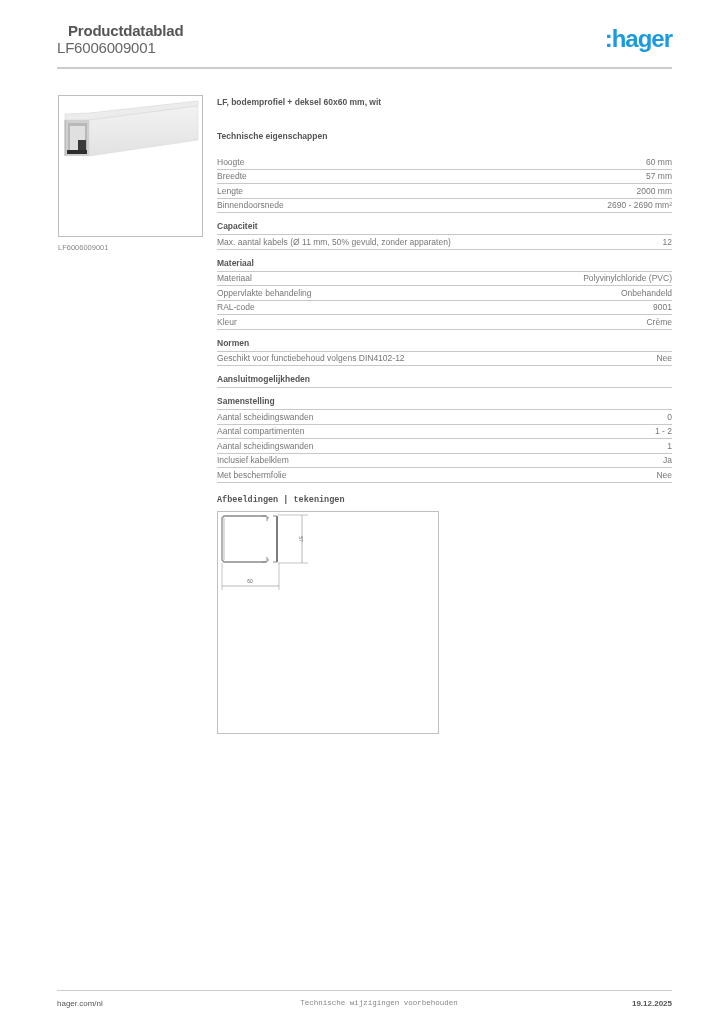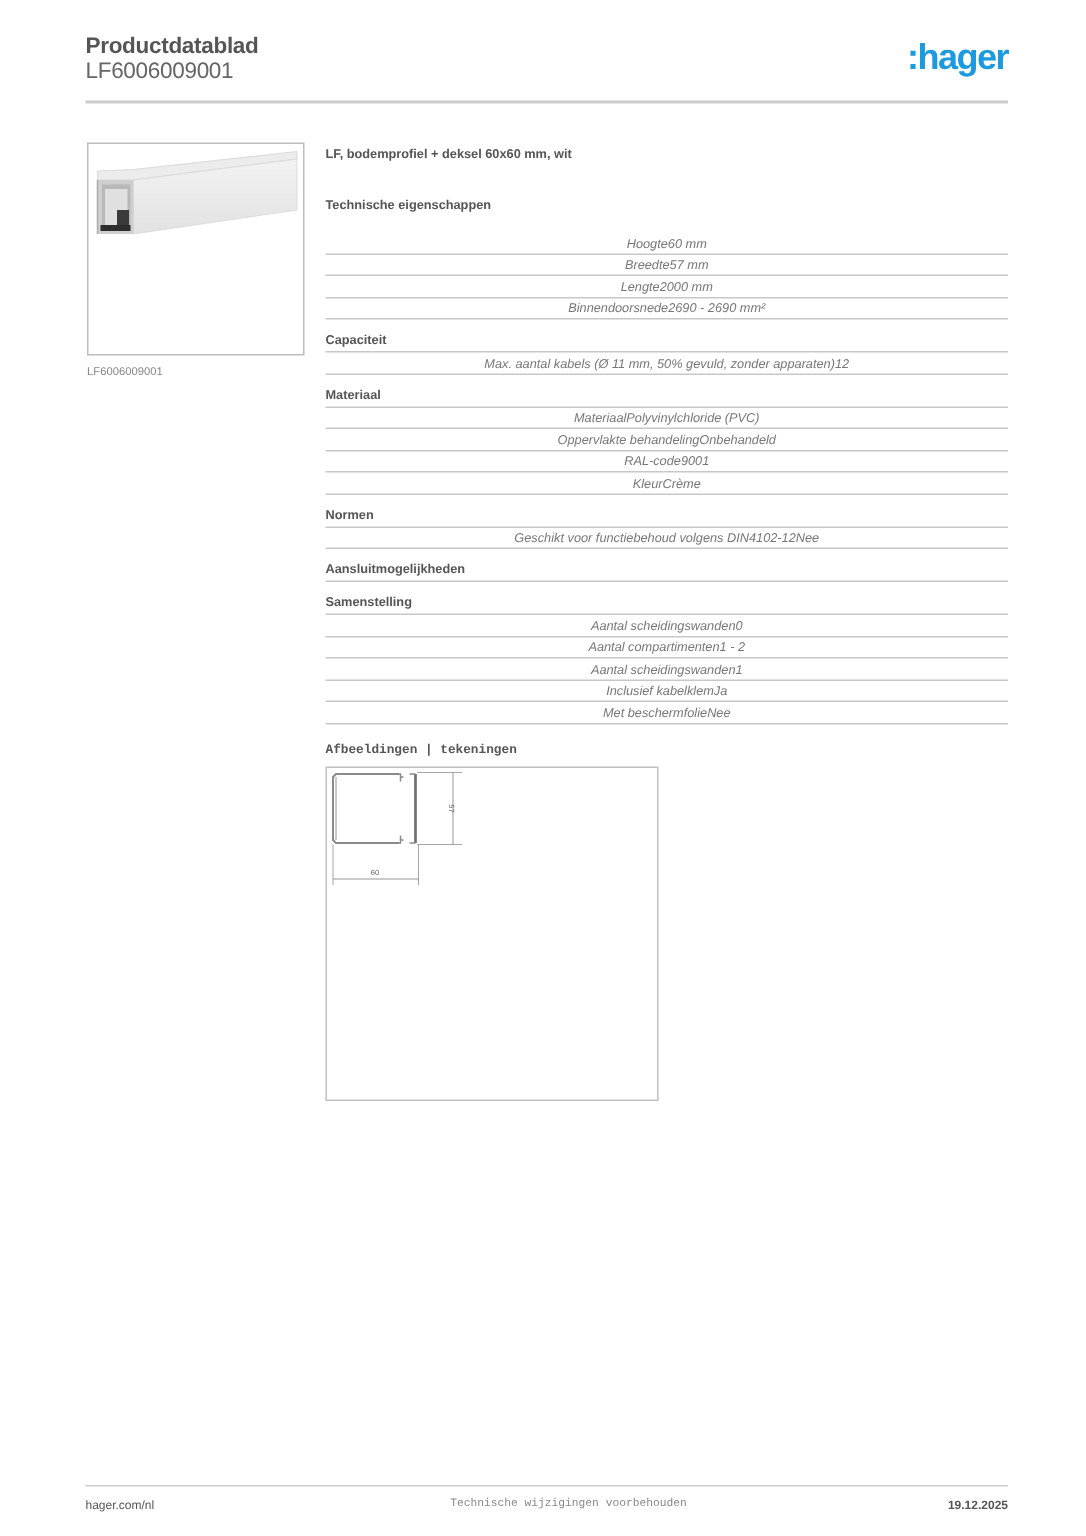--- a/index.html
+++ b/index.html
@@ -5,21 +5,21 @@
     * { margin: 0; padding: 0; box-sizing: border-box; }
     html, body {
       width: 724px; height: 1024px; background: #ffffff;
       font-family: "Liberation Sans", sans-serif; color: #555555;
       overflow: hidden;
     }
     .page { position: relative; width: 724px; height: 1024px; }
 
     
     .header-title {
-      position: absolute; left: 57px; top: 22px;
+      position: absolute; left: 68px; top: 22px;
       font-size: 15px; font-weight: bold; color: #555555; letter-spacing: -0.2px;
     }
     .header-sub {
       position: absolute; left: 57px; top: 39px;
       font-size: 15px; color: #666666; letter-spacing: -0.2px;
     }
     .logo {
       position: absolute; right: 52px; top: 27px;
       font-size: 24px; font-weight: bold; color: #1c9ae0; letter-spacing: -1px;
       line-height: 1;
@@ -42,24 +42,23 @@
     
     .content { position: absolute; left: 217px; top: 97px; width: 455px; }
     .product-desc { font-size: 8.5px; font-weight: bold; color: #555; height: 34px; }
     .section-title-main { font-size: 8.5px; font-weight: bold; color: #555; height: 24px; }
     .group { margin-bottom: 8px; }
     .group-title {
       font-size: 8.5px; font-weight: bold; color: #555;
       padding-bottom: 2px; border-bottom: 1px solid #c8c8c8; height: 14px;
     }
     .row {
-      display: flex; justify-content: center; align-items: center;
+      display: flex; justify-content: space-between; align-items: center;
       height: 14.5px; font-size: 8.5px; color: #777777;
       border-bottom: 1px solid #c8c8c8;
-      font-style: italic;
     }
     .row .val { text-align: right; }
     .images-title {
       font-size: 8.5px; font-weight: bold; color: #555; margin-top: 12px; height: 16px; font-family: Liberation Mono, monospace;
     }
     .drawing {
       width: 222px; height: 223px; border: 1px solid #c0c0c0; position: relative;
       background: #fff;
     }
 

